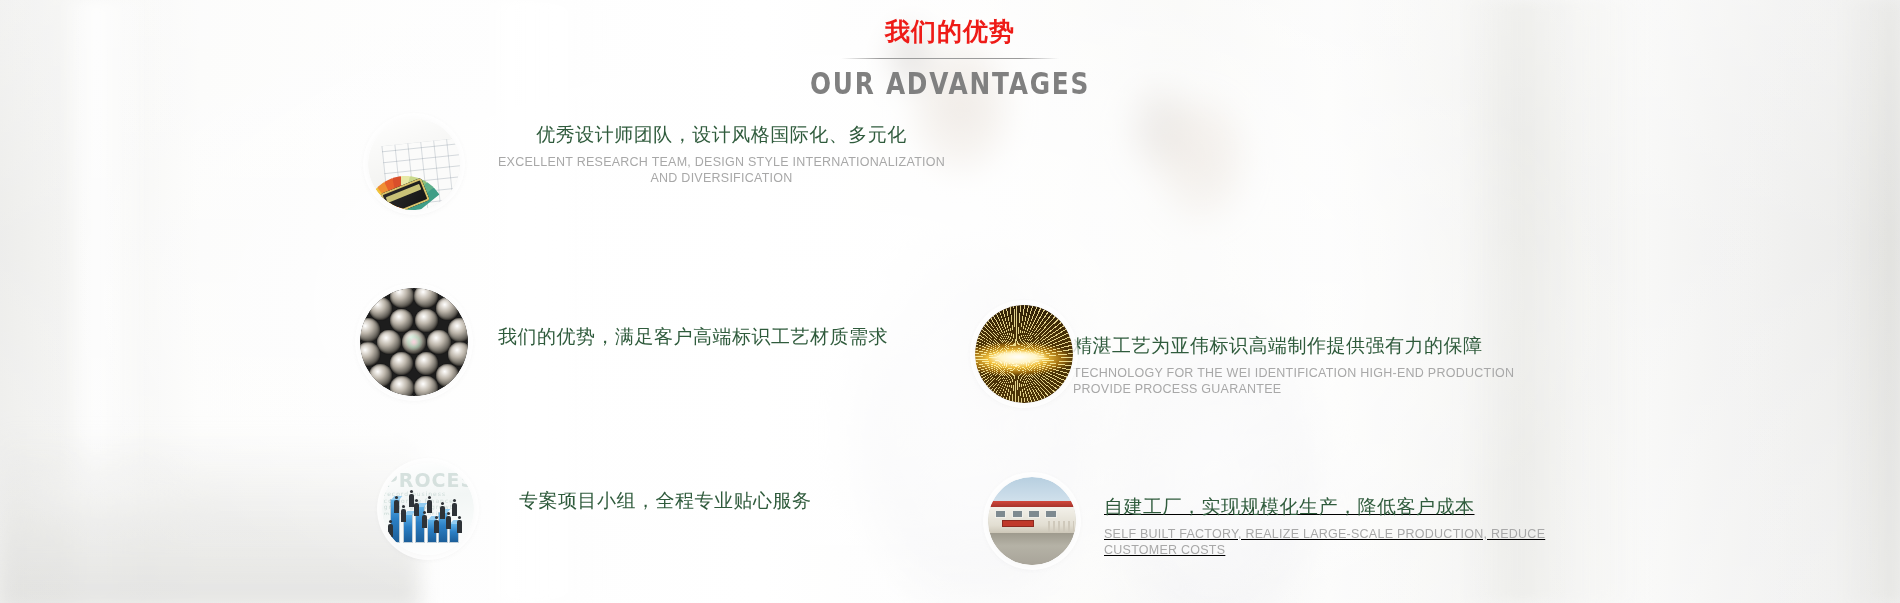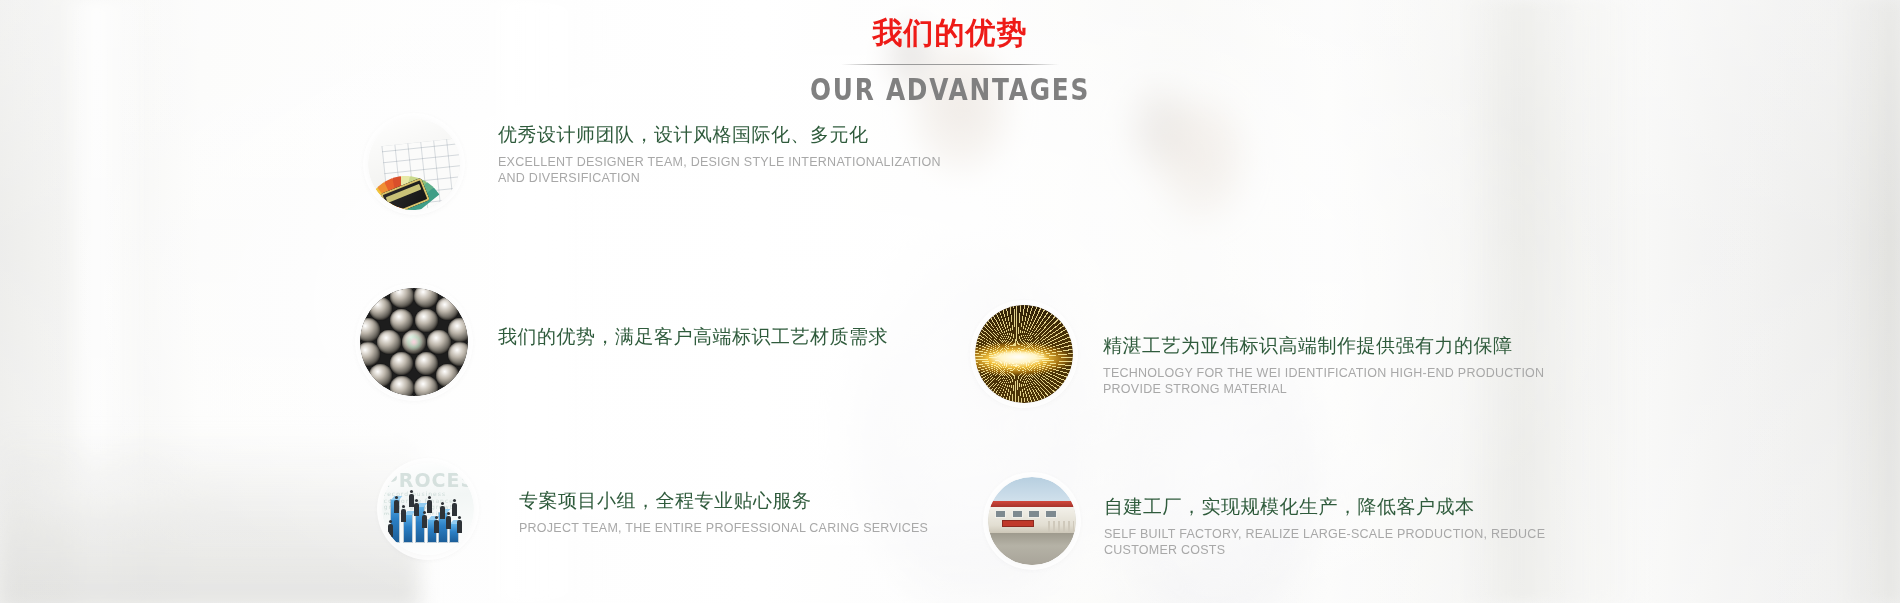--- a/index.html
+++ b/index.html
@@ -66,23 +66,23 @@
   
   .bg-wash {
     background:
       radial-gradient(ellipse 900px 420px at 840px 300px, rgba(255,255,255,.88) 0%, rgba(255,255,255,.55) 55%, rgba(255,255,255,.12) 85%),
       linear-gradient(180deg, rgba(255,255,255,.35) 0%, rgba(255,255,255,.1) 40%, rgba(255,255,255,.3) 100%);
   }
 
   
   .header { position:absolute; left:0; top:18px; width:1900px; text-align:center; }
   .title-cn {
-    font-size:30px; font-weight:700; color:#ee1b17;
+    font-size:25px; font-weight:700; color:#ee1b17;
     letter-spacing:1px; line-height:1.15;
-    font-family:Liberation Mono, monospace;
+    font-family:Liberation Serif, serif;
   }
   .title-rule {
     width:218px; height:1px; margin:11px auto 6px;
     background:linear-gradient(90deg, rgba(150,150,150,0), #9b9b9b 18%, #9b9b9b 82%, rgba(150,150,150,0));
   }
   .title-en {
     font-size:31px; font-weight:700; color:#808080;
     letter-spacing:2.2px;
     transform:scaleX(.80); transform-origin:center;
     font-family:"DejaVu Sans","Liberation Sans",sans-serif;
@@ -108,39 +108,39 @@
   }
   .f-en {
     margin-top:7px;
     font-size:12.5px; color:#a8a8a8; letter-spacing:.25px;
     line-height:1.32; font-weight:400;
     font-family:"Liberation Sans", sans-serif;
     white-space:pre-line;
   }
 
   
-  #feat-0 { left:368px; top:118px; }
+  #feat-0 { left:368px; top:118px;text-align:center; }
   #feat-0 .icon-ring { width:92px; height:92px; }
   #feat-0 .texts { margin-left:38px; }
 
   #feat-1 { left:360px; top:288px; }
   #feat-1 .icon-ring { width:108px; height:108px; }
   #feat-1 .texts { margin-left:30px; padding-top:36px; }
 
   #feat-2 { left:975px; top:305px; }
   #feat-2 .icon-ring { width:98px; height:98px; }
-  #feat-2 .texts { margin-left:30px; padding-top:28px; }
+  #feat-2 .texts { padding-top:28px; }
 
   #feat-3 { left:382px; top:463px; }
   #feat-3 .icon-ring { width:92px; height:92px; }
   #feat-3 .texts { margin-left:45px; padding-top:25px; }
 
   #feat-4 { left:988px; top:477px; }
   #feat-4 .icon-ring { width:88px; height:88px; }
-  #feat-4 .texts { margin-left:28px; padding-top:17px; }
+  #feat-4 .texts { margin-left:28px; padding-top:17px;text-decoration:underline; }
 
   
   .art-swatch {
     background:
       linear-gradient(160deg,#ffffff 0%,#f4f4f2 55%,#e8e8e6 100%);
   }
   .art-swatch .blueprint {
     position:absolute; left:18%; top:26%; width:86%; height:78%;
     background:
       repeating-linear-gradient(0deg, rgba(120,135,150,.30) 0 1px, rgba(0,0,0,0) 1px 11px),
@@ -294,21 +294,21 @@
               <i style="background: rgb(140, 192, 122); transform: rotate(25.6deg);"></i>
               <i style="background: rgb(95, 176, 138); transform: rotate(38.4deg);"></i>
               <i style="background: rgb(63, 157, 134); transform: rotate(51.2deg);"></i>
             </div>
           <div class="calc"></div>
         </div>
       </div>
     </div>
     <div class="texts">
       <div class="f-cn">优秀设计师团队，设计风格国际化、多元化</div>
-      <div class="f-en">EXCELLENT DESIGNER TEAM, DESIGN STYLE INTERNATIONALIZATION
+      <div class="f-en">EXCELLENT RESEARCH TEAM, DESIGN STYLE INTERNATIONALIZATION
 AND DIVERSIFICATION</div>
     </div>
   </div>
 
   <div class="feature" id="feat-1">
     <div class="icon-wrap">
       <div class="icon-ring">
         <div class="icon-art art-tubes" id="tubes-art">
             <div class="tube" style="left: 39%; top: 39%; width: 22%; height: 22%;"></div>
             <div class="tube" style="left: 62%; top: 39%; width: 22%; height: 22%;"></div>
@@ -344,21 +344,21 @@
         <div class="icon-art art-weld">
           <div class="dark"></div>
           <div class="rays"></div>
           <div class="core"></div>
         </div>
       </div>
     </div>
     <div class="texts">
       <div class="f-cn">精湛工艺为亚伟标识高端制作提供强有力的保障</div>
       <div class="f-en">TECHNOLOGY FOR THE WEI IDENTIFICATION  HIGH-END PRODUCTION
-PROVIDE  STRONG MATERIAL</div>
+PROVIDE  PROCESS GUARANTEE</div>
     </div>
   </div>
 
   <div class="feature" id="feat-3">
     <div class="icon-wrap">
       <div class="icon-ring">
         <div class="icon-art art-chart" id="chart-art">
           <div class="ghost">
             <span>PROCESS</span>
             <small>record   business   corporate   finance   graph   grow   growth   measure   statistics</small>
@@ -379,21 +379,20 @@
             <div class="man" style="left: 56%; top: 62%;"></div>
             <div class="man" style="left: 63%; top: 47%;"></div>
             <div class="man" style="left: 70%; top: 58%;"></div>
             <div class="man" style="left: 76%; top: 44%;"></div>
             <div class="man" style="left: 82%; top: 62%;"></div>
           </div>
       </div>
     </div>
     <div class="texts">
       <div class="f-cn">专案项目小组，全程专业贴心服务</div>
-      <div class="f-en">PROJECT TEAM, THE ENTIRE PROFESSIONAL CARING SERVICES</div>
     </div>
   </div>
 
   <div class="feature" id="feat-4">
     <div class="icon-wrap">
       <div class="icon-ring">
         <div class="icon-art art-factory">
           <div class="roof"></div>
           <div class="wall"></div>
           <div class="win" style="left:8%;width:13%"></div>

